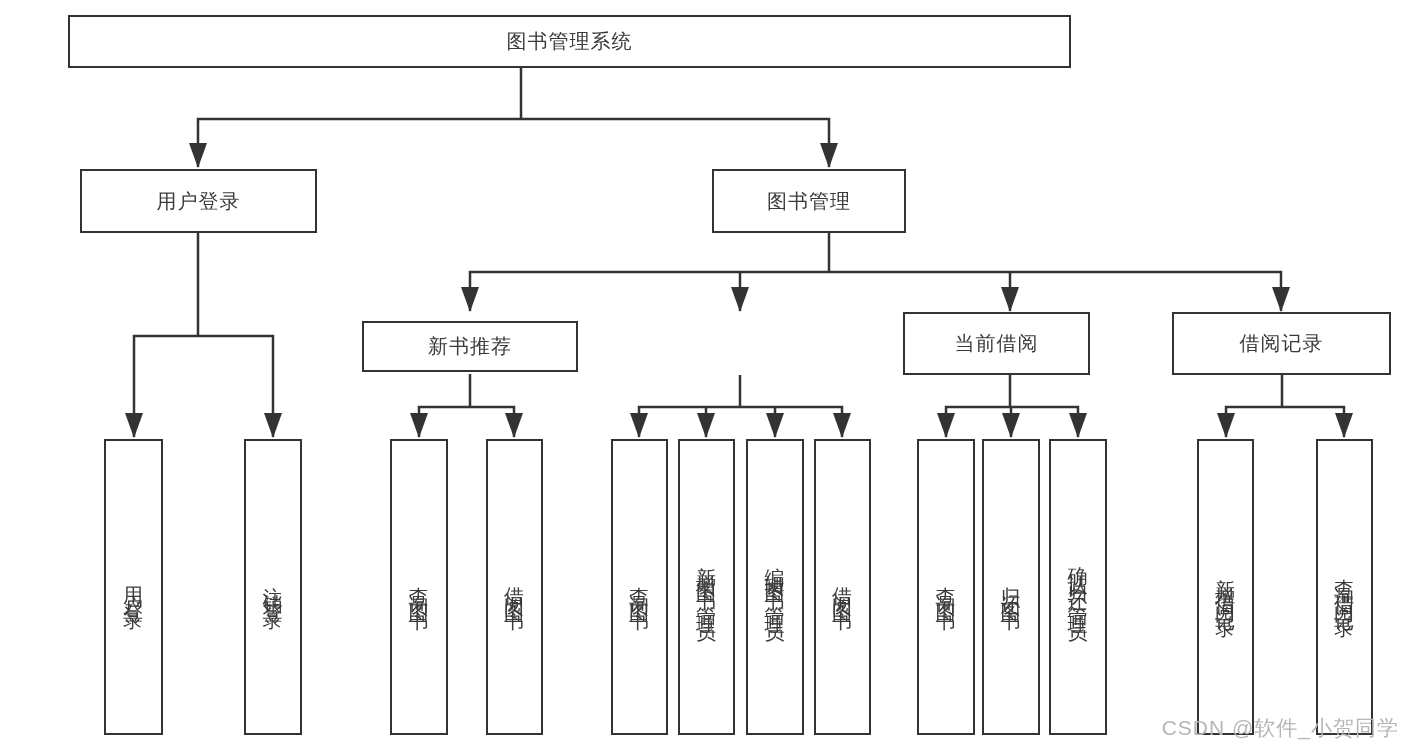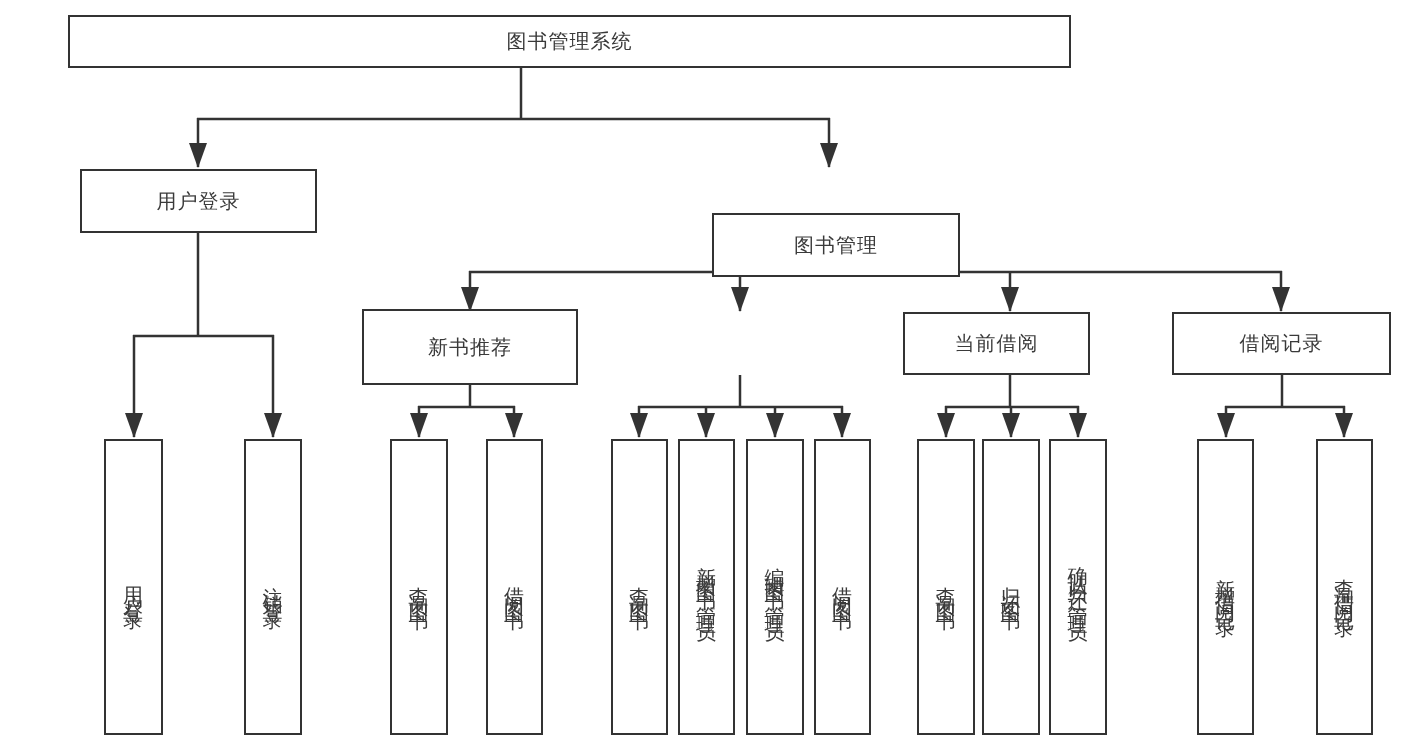--- a/index.html
+++ b/index.html
@@ -109,23 +109,23 @@
       <line x1="1282" y1="375" x2="1282" y2="408"></line>
       <line x1="1225" y1="407" x2="1345" y2="407"></line>
       <line x1="1226" y1="406" x2="1226" y2="437" marker-end="url(#arrow)"></line>
       <line x1="1344" y1="406" x2="1344" y2="437" marker-end="url(#arrow)"></line>
     </g>
   </svg>
 
   <div class="hbox" style="left:20px; top:15px; width:1003px; height:53px;margin-left:48px;">图书管理系统</div>
 
   <div class="hbox" style="left:80px; top:169px; width:237px; height:64px;">用户登录</div>
-  <div class="hbox" style="left:712px; top:169px; width:248px; height:64px;margin-top:44px;">图书管理</div>
+  <div class="hbox" style="left:712px; top:169px; width:194px; height:64px;">图书管理</div>
 
-  <div class="hbox" style="left:362px; top:309px; width:216px; height:76px;">新书推荐</div>
+  <div class="hbox" style="left:362px; top:321px; width:216px; height:51px;">新书推荐</div>
   <div class="hbox" style="left:903px; top:312px; width:187px; height:63px;">当前借阅</div>
   <div class="hbox" style="left:1172px; top:312px; width:219px; height:63px;">借阅记录</div>
 
   <div class="vbox" style="left:104px; width:59px;">用户登录</div>
   <div class="vbox" style="left:244px; width:58px;">注销登录</div>
 
   <div class="vbox" style="left:390px; width:58px;">查询图书</div>
   <div class="vbox" style="left:486px; width:57px;">借阅图书</div>
 
   <div class="vbox" style="left:611px; width:57px;">查询图书</div>
@@ -133,13 +133,14 @@
   <div class="vbox" style="left:746px; width:58px;">编辑图书（管理员）</div>
   <div class="vbox" style="left:814px; width:57px;">借阅图书</div>
 
   <div class="vbox" style="left:917px; width:58px;">查询图书</div>
   <div class="vbox" style="left:982px; width:58px;">归还图书</div>
   <div class="vbox" style="left:1049px; width:58px;">确认归还（管理员）</div>
 
   <div class="vbox" style="left:1197px; width:57px;">新增借阅记录</div>
   <div class="vbox" style="left:1316px; width:57px;">查询借阅记录</div>
 
+  <div id="watermark">CSDN @软件_小贺同学</div>
 </div>
 
 </body></html>

